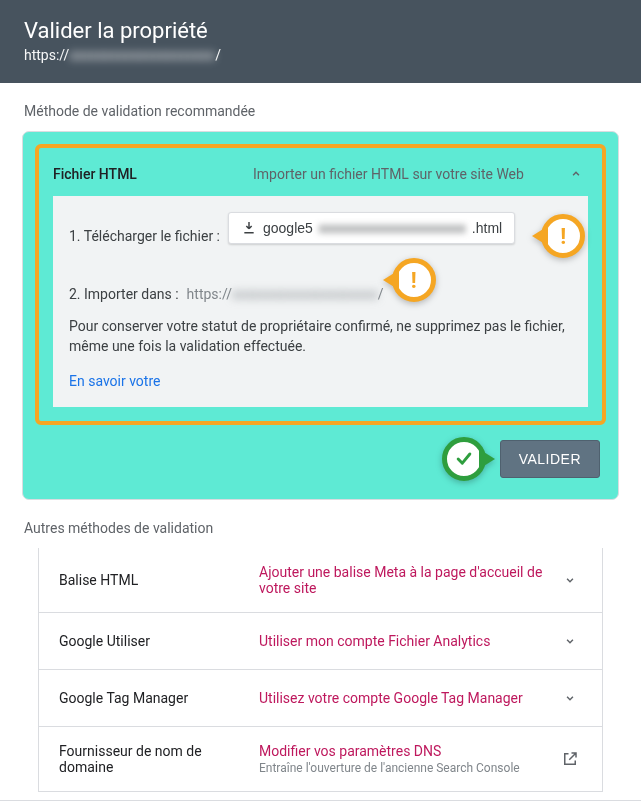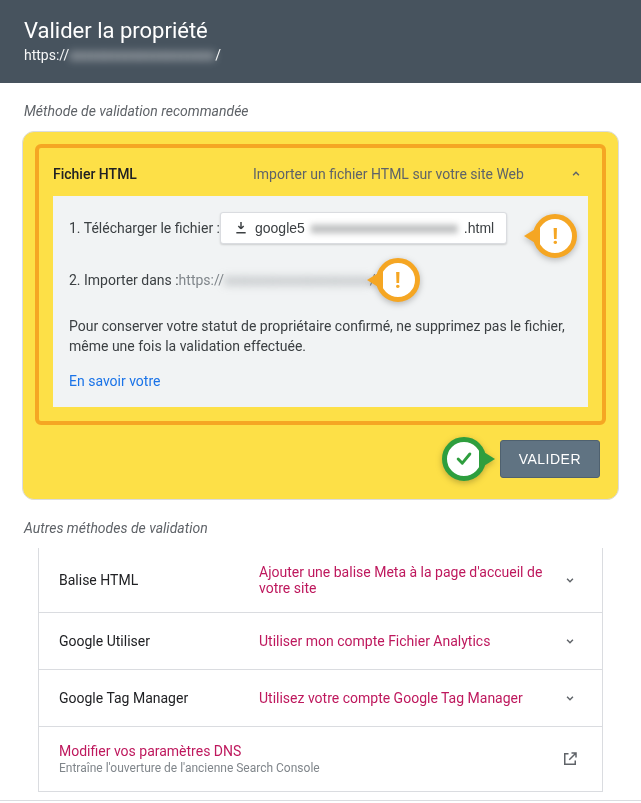--- a/index.html
+++ b/index.html
@@ -1,29 +1,29 @@
 <!DOCTYPE html>
 <html><head>
 <meta charset="utf-8">
 <style>
 * { box-sizing: border-box; margin: 0; padding: 0; }
 body { font-family: Roboto, "Helvetica Neue", Arial, sans-serif; background: #fff; width: 641px; color: #3c4043; }
 .header { background: #47535e; color: #fff; padding: 18px 24px 20px; }
 .header h1 { font-size: 22px; font-weight: 400; margin-bottom: 4px; }
 .header .url { font-size: 14px; opacity: .95; }
 .blur { filter: blur(4px); }
-.section-title { font-size: 14px; color: #5f6368; padding: 20px 24px 12px; font-style: italic; }
-.card { background: #fde047; margin: 0 22px; border: 1px solid #dadce0; border-radius: 12px; padding: 12px 12px 18px; position: relative; }
+.section-title { font-size: 14px; color: #5f6368; padding: 20px 24px 12px; }
+.card { background: #5eead4; margin: 0 22px; border: 1px solid #dadce0; border-radius: 7px; padding: 12px 12px 18px; position: relative; }
 .highlight-box { border: 4px solid #f5a623; border-radius: 6px; padding: 0; margin-bottom: 12px; }
 .method-header { display: flex; align-items: center; padding: 14px 14px 10px 14px; }
 .method-title { font-size: 14px; font-weight: 500; color: #202124; width: 200px; flex-shrink: 0; }
 .method-desc { font-size: 14px; color: #5f6368; flex: 1; }
 .chevron { width: 24px; height: 24px; display: flex; align-items: center; justify-content: center; color: #5f6368; cursor: pointer; }
 .method-body { background: #f1f3f4; margin: 0 14px 14px; padding: 16px 16px 18px; font-size: 14px; color: #3c4043; position: relative; }
-.step { margin-bottom: 14px; display: flex; align-items: center; flex-wrap: wrap; }
+.step { margin-bottom: 14px; display: flex; align-items: flex-end; flex-wrap: wrap; gap: 8px; }
 .dl-btn { display: inline-flex; align-items: center; gap: 6px; background: #fff; border: 1px solid #dadce0; border-radius: 3px; padding: 7px 12px; font-size: 14px; color: #3c4043; box-shadow: 0 1px 2px rgba(0,0,0,.15); cursor: pointer; }
 .dl-btn .blur { filter: blur(3px); }
 .note { font-size: 14px; color: #3c4043; margin: 10px 0 16px; line-height: 1.45; }
 .learn { color: #1a73e8; font-size: 14px; text-decoration: none; }
 .validate-row { display: flex; justify-content: flex-end; align-items: center; gap: 14px; padding-right: 6px; position: relative; }
 .btn-primary { background: #607382; color: #fff; border: 1px solid #4f616f; border-radius: 3px; padding: 10px 18px; font-size: 14px; font-weight: 500; letter-spacing: .5px; cursor: pointer; }
 .callout { position: relative; width: 44px; height: 44px; border-radius: 50%; display: flex; align-items: center; justify-content: center; filter: drop-shadow(0 2px 3px rgba(0,0,0,.25)); }
 .callout-orange { background: #fff; border: 5px solid #f5a623; }
 .callout-orange::after { content: ""; position: absolute; right: -14px; top: 50%; transform: translateY(-50%); border-left: 16px solid #f5a623; border-top: 10px solid transparent; border-bottom: 10px solid transparent; }
 .callout-orange.left::after { right: auto; left: -14px; border-left: none; border-right: 16px solid #f5a623; }
@@ -135,20 +135,21 @@
     <div class="or-desc">Utilisez votre compte Google Tag Manager</div>
     <div class="chevron">
         <svg width="14" height="14" viewBox="0 0 24 24">
           <path d="M7 10l5 5 5-5" fill="none" stroke="#5f6368" stroke-width="2.5"></path>
         </svg>
       </div>
   </div>
 </div>
 <div class="other-card">
   <div class="or-row">
+    <div class="or-title">Fournisseur de nom de domaine</div>
     <div style="flex:1">
       <div class="or-desc">Modifier vos paramètres DNS</div>
       <div class="or-sub">Entraîne l'ouverture de l'ancienne Search Console</div>
     </div>
     <div class="chevron">
         <svg width="18" height="18" viewBox="0 0 24 24">
           <path d="M14 4h6v6M20 4l-9 9M19 14v5H5V5h5" fill="none" stroke="#5f6368" stroke-width="2"></path>
         </svg>
       </div>
   </div>

